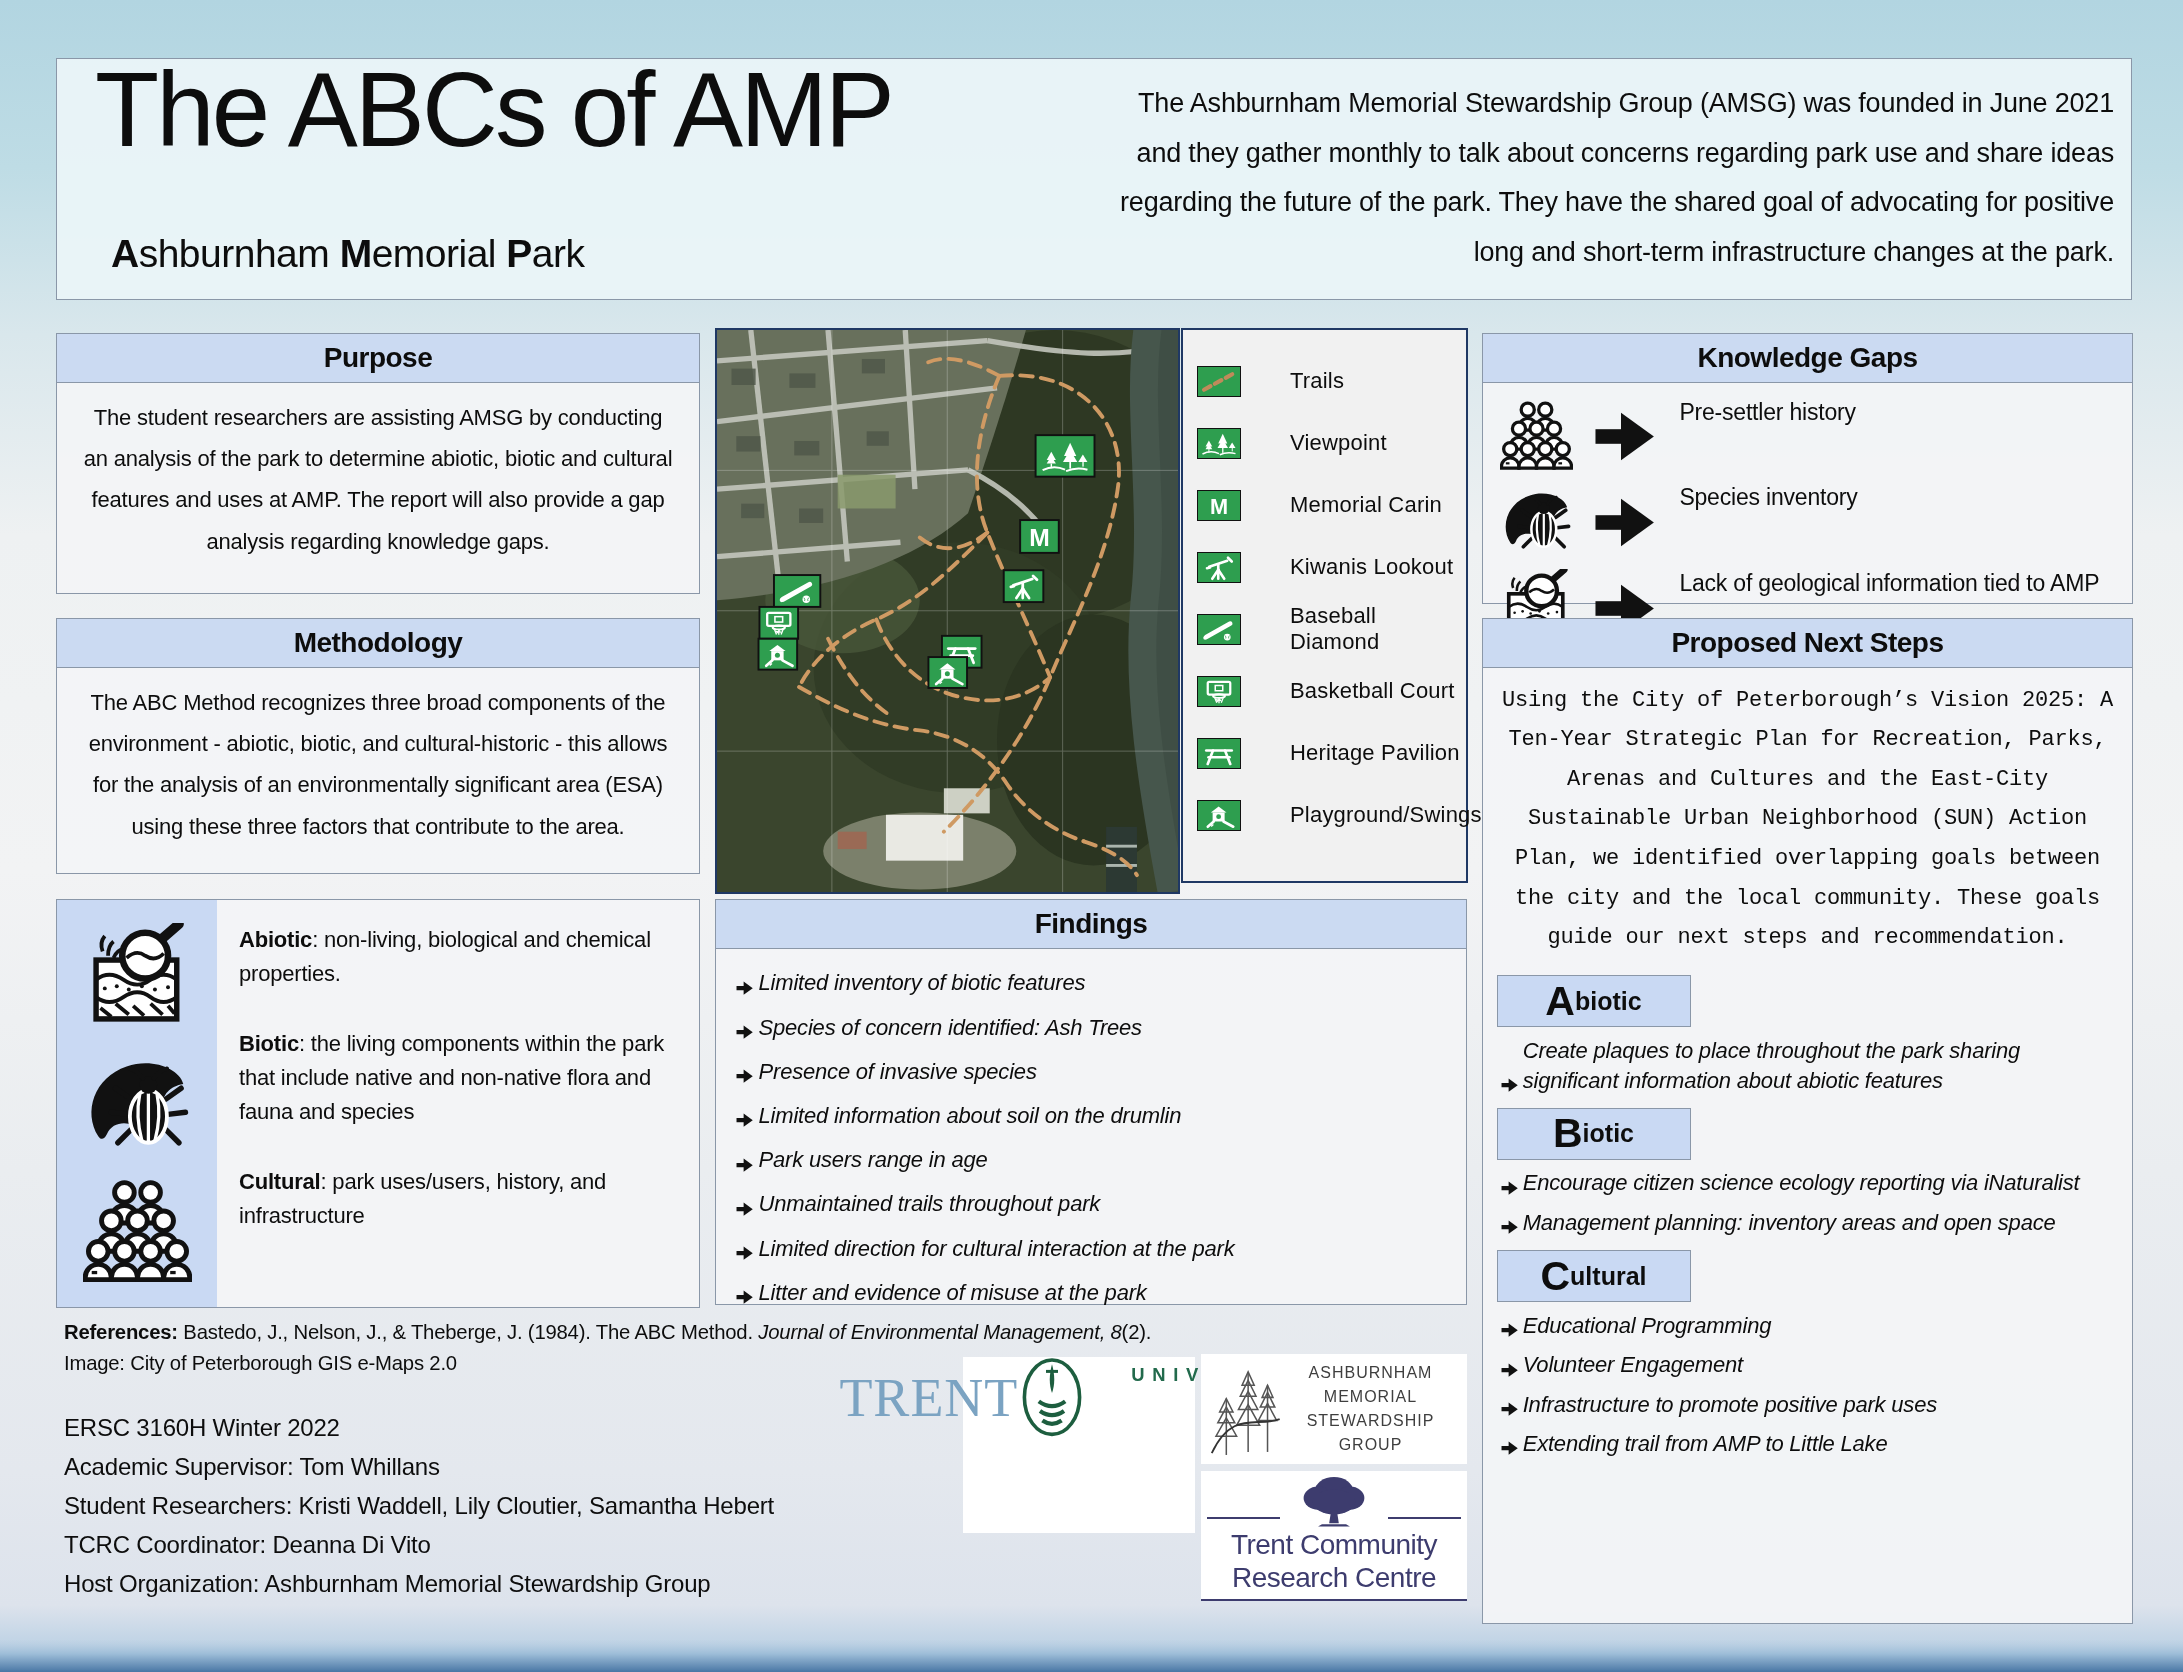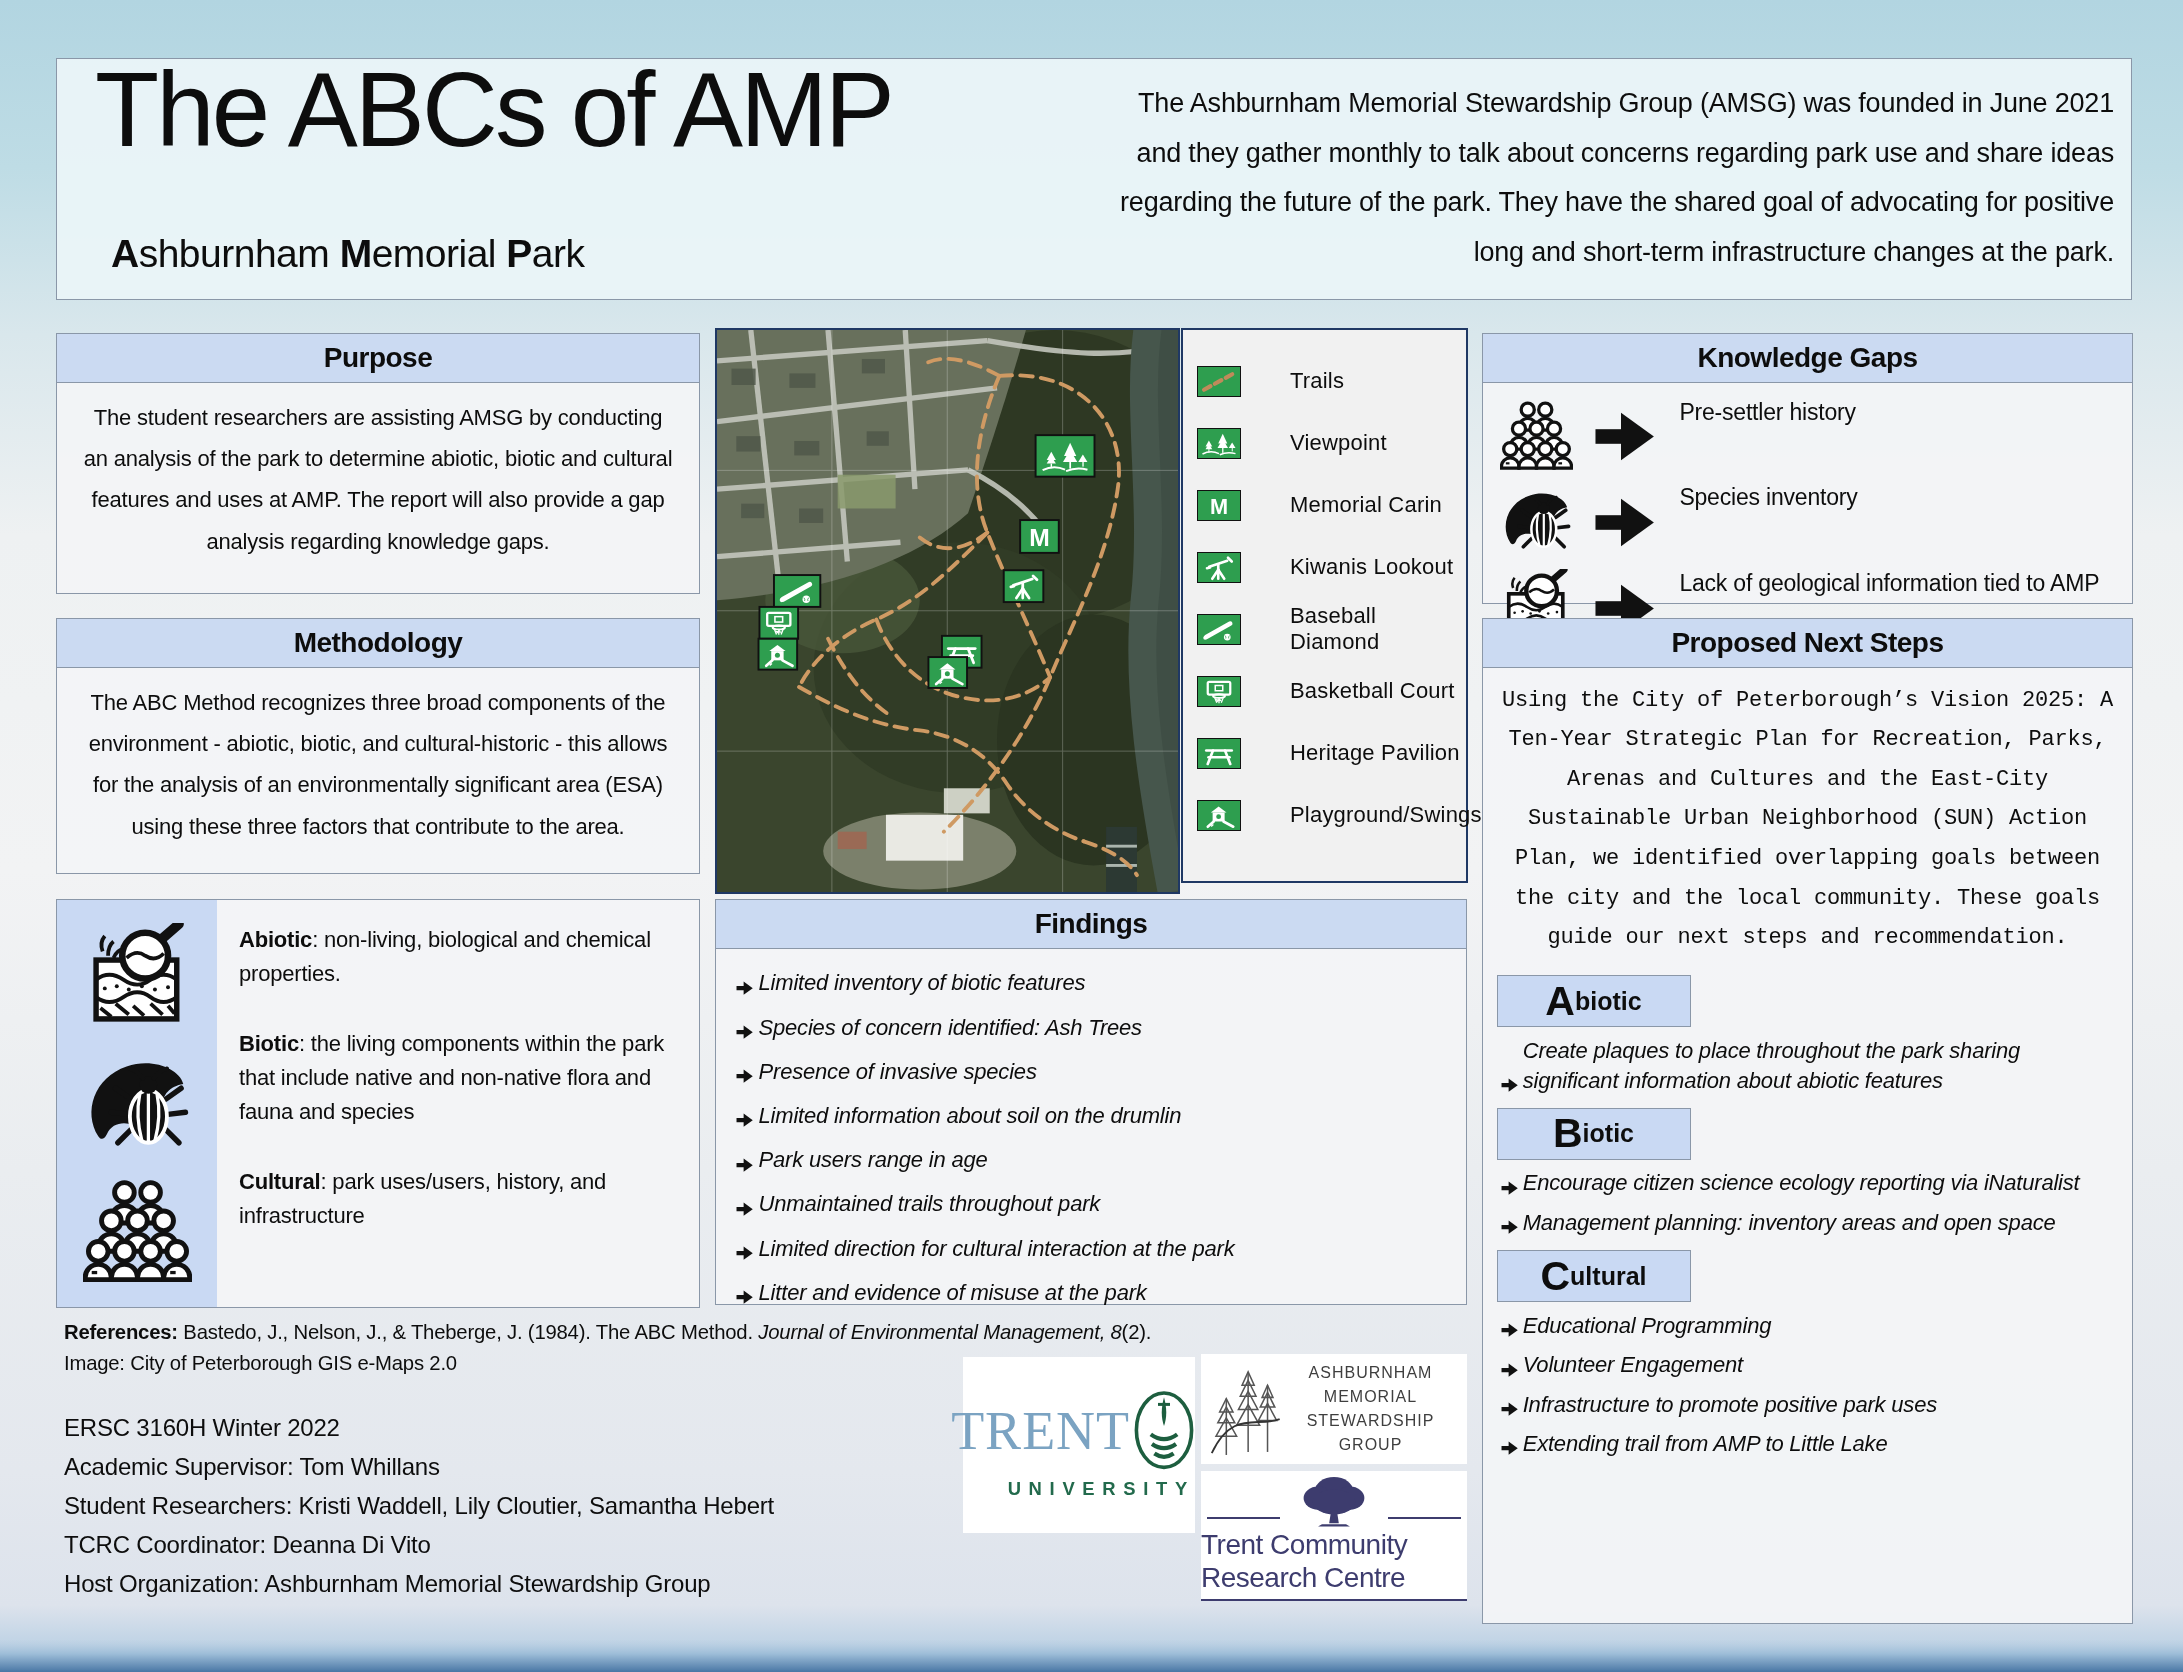--- a/index.html
+++ b/index.html
@@ -62,29 +62,29 @@
   .ns-list { padding:0 11.6px 0 16.5px; }
   .ns-list .bullet { font-size:22px; margin-bottom:9.7px; }
 
   
   .references { position:absolute; left:64px; top:1317px; width:1306px; font-size:20.3px; line-height:1.55; letter-spacing:-0.2px; }
   .references i { font-style:italic; }
   .credits { position:absolute; left:64px; top:1409px; font-size:24px; line-height:1.62; letter-spacing:-0.2px; }
 
   
   .logo-box { position:absolute; background:#fff; }
-  .trent-box { left:963px; top:1357px; width:232px; height:176px; display:flex; flex-direction:column; align-items:flex-end; justify-content:center; }
+  .trent-box { left:963px; top:1357px; width:232px; height:176px; display:flex; flex-direction:row; align-items:flex-start; justify-content:center; }
   .trent-row { display:flex; align-items:center; }
   .trent-word { font-family:"Liberation Serif", serif; font-size:54px; color:#7ba3c2; letter-spacing:1px; }
   .trent-row svg { width:62px; height:81px; margin-left:2.9px; }
   .trent-sub { font-size:18.4px; color:#226a4c; letter-spacing:7.7px; margin-top:6.8px; margin-left:48px;font-weight:bold; }
   .amsg-box { left:1201px; top:1354px; width:266px; height:110px; display:flex; align-items:center; padding:4.8px 6.8px; }
   .amsg-box svg { width:73px; height:97px; flex:0 0 auto; }
   .amsg-text { flex:1; text-align:center; color:#3f3f3f; font-size:16px; letter-spacing:1px; line-height:1.5; }
-  .tcrc-box { left:1201px; top:1471px; width:266px; height:130px; display:flex; flex-direction:column; border-bottom:2.9px solid #3d3c6e; }
+  .tcrc-box { left:1201px; top:1471px; width:266px; height:130px; display:flex; flex-direction:column; align-items:center; border-bottom:2.9px solid #3d3c6e; }
   .tcrc-tree-wrap { position:relative; width:100%; height:57px; }
   .tcrc-tree-wrap svg { position:absolute; left:50%; transform:translateX(-50%); top:1.9px; width:82px; height:57px; }
   .tcrc-rule { position:absolute; top:46px; height:2.4px; background:#3d3c6e; width:73px; }
   .tcrc-rule.l { left:5.8px; } .tcrc-rule.r { right:5.8px; }
   .tcrc-line { color:#3d3c6e; font-size:28px; line-height:1.18; letter-spacing:-0.5px; }
 </style>
 </head>
 <body>
 
 <svg width="0" height="0" style="position:absolute" aria-hidden="true">

